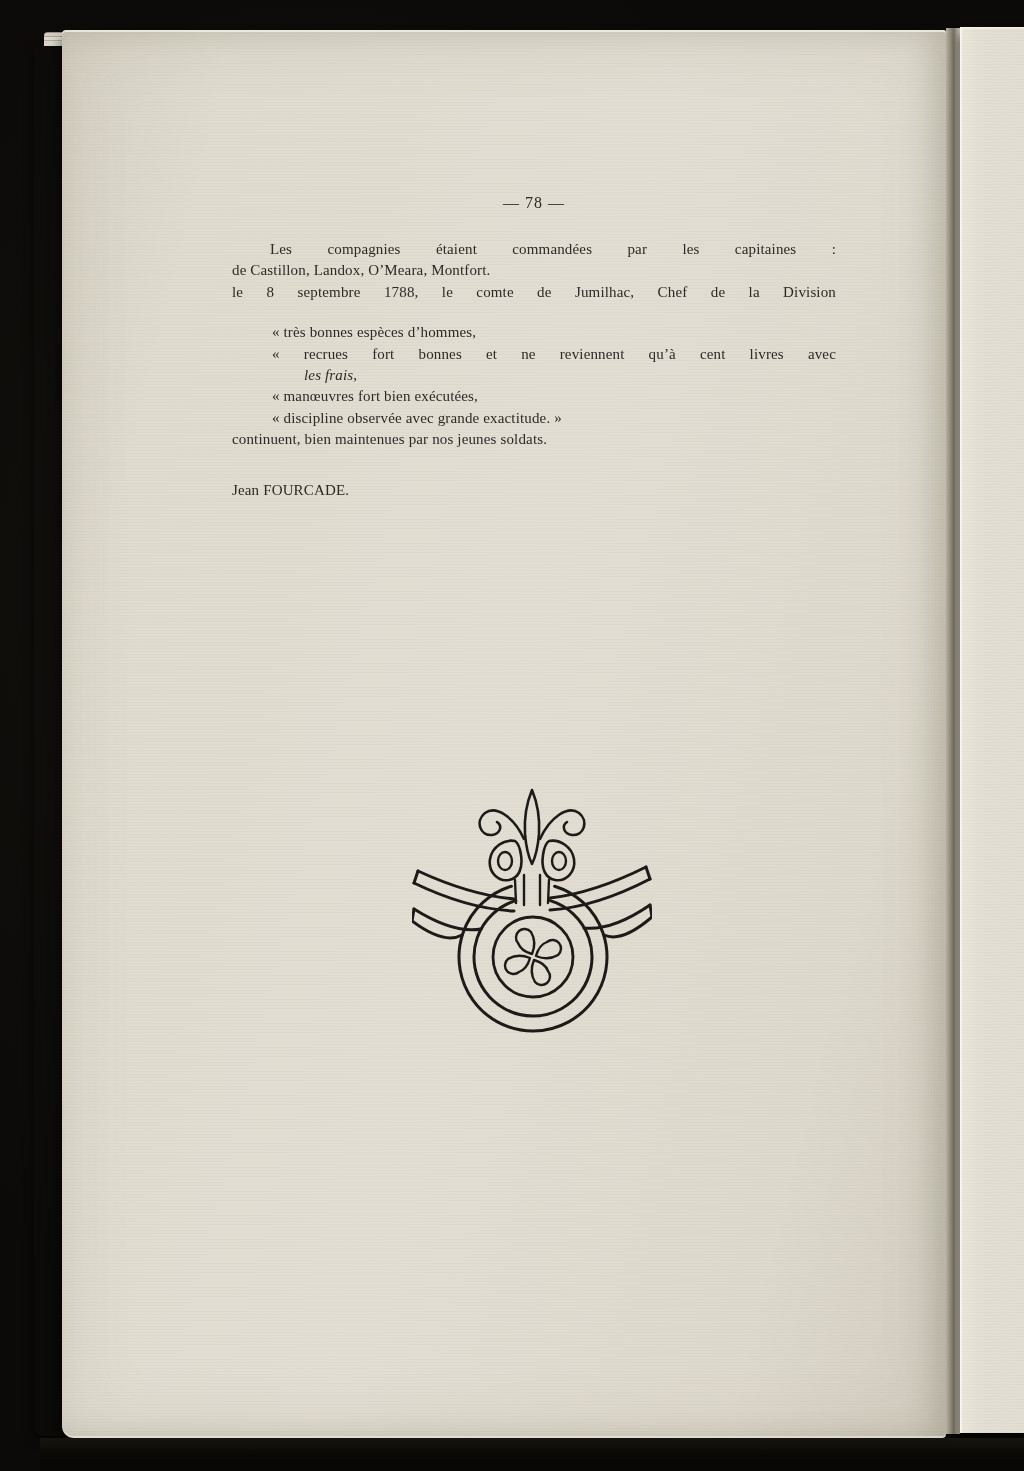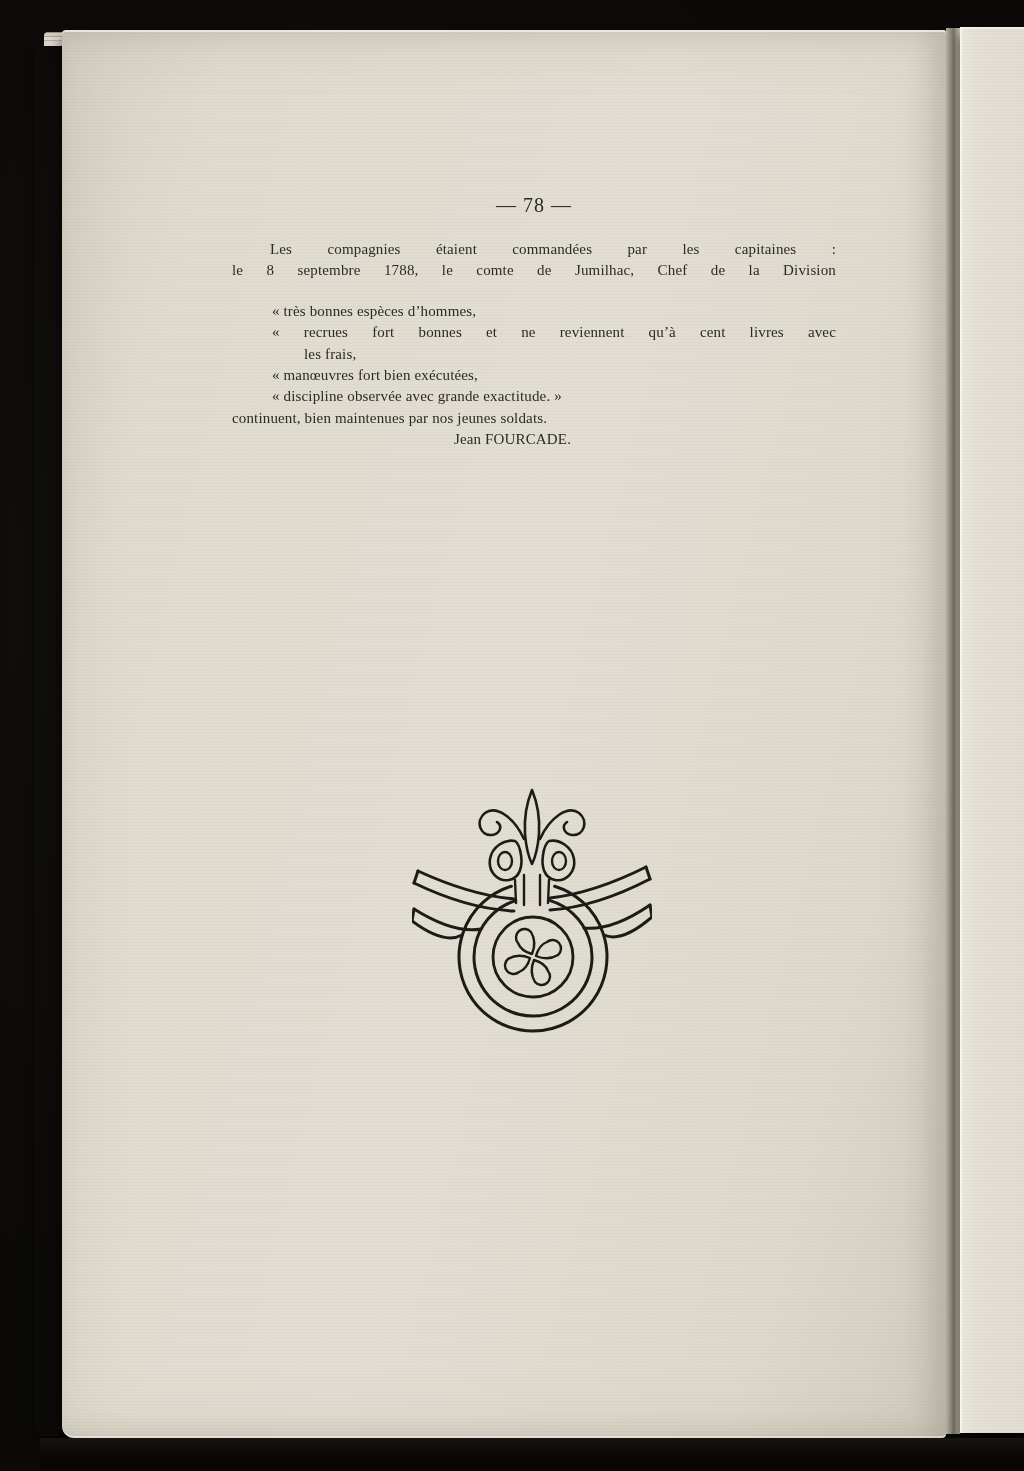--- a/index.html
+++ b/index.html
@@ -37,34 +37,34 @@
     box-shadow:
       inset 0 2px 0 rgba(248,246,240,.7),
       inset 0 -2px 0 rgba(248,246,240,.5),
       inset -14px 0 26px rgba(105,98,80,.22),
       inset 0 0 70px rgba(120,110,88,.14),
       0 10px 14px rgba(0,0,0,.75);
     color:#2b2a25;
   }
   .page-number{
     position:absolute;left:170px;top:164px;width:604px;
-    text-align:center;font-size:20px;letter-spacing:1px;
+    text-align:center;font-size:16px;letter-spacing:1px;
   }
   .text-block{
     position:absolute;left:170px;top:209px;width:604px;
     font-size:15px;line-height:21.4px;letter-spacing:.15px;
   }
   .line{margin:0;}
   .indent{padding-left:38px;}
   .just{text-align:justify;text-align-last:justify;}
   .q{padding-left:40px;}
-  .qcont{padding-left:72px;}
+  .qcont{padding-left:72px;font-style:italic;}
   .mt-sm{margin-top:19px;}
   .mt-md{margin-top:8px;}
-  .signature{text-align:center;padding-right:43px;}
+  .signature{margin-top:29px;text-align:left;padding-right:43px;}
   .emblem{position:absolute;left:350px;top:757px;width:240px;height:252px;}
   
   .gutter{
     position:absolute;left:946px;top:28px;width:14px;height:1406px;
     background:linear-gradient(90deg,#b5b0a2 0%,#898474 40%,#75705f 55%,#a19c8d 75%,#c9c4b6 100%);
   }
   .page-right{
     position:absolute;left:960px;top:27px;width:64px;height:1406px;
     background:
       repeating-linear-gradient(0deg, rgba(150,140,118,.05) 0 1px, rgba(0,0,0,0) 1px 3px),
@@ -84,20 +84,21 @@
   <div class="page-stack">
     <div class="stack-top"></div>
   </div>
 
   <div class="page-main">
 
     <div class="page-number">— 78 —</div>
 
     <div class="text-block">
       <p class="line indent just">Les compagnies étaient commandées par les capitaines :</p>
+      <p class="line">de Castillon, Landox, O’Meara, Montfort.</p>
 
       <p class="line just">le 8 septembre 1788, le comte de Jumilhac, Chef de la Division</p>
 
       <p class="line q mt-sm">« très bonnes espèces d’hommes,</p>
       <p class="line q just">« recrues fort bonnes et ne reviennent qu’à cent livres avec</p>
       <p class="line qcont">les frais,</p>
       <p class="line q">« manœuvres fort bien exécutées,</p>
       <p class="line q">« discipline observée avec grande exactitude. »</p>
 
       <p class="line">continuent, bien maintenues par nos jeunes soldats.</p>

